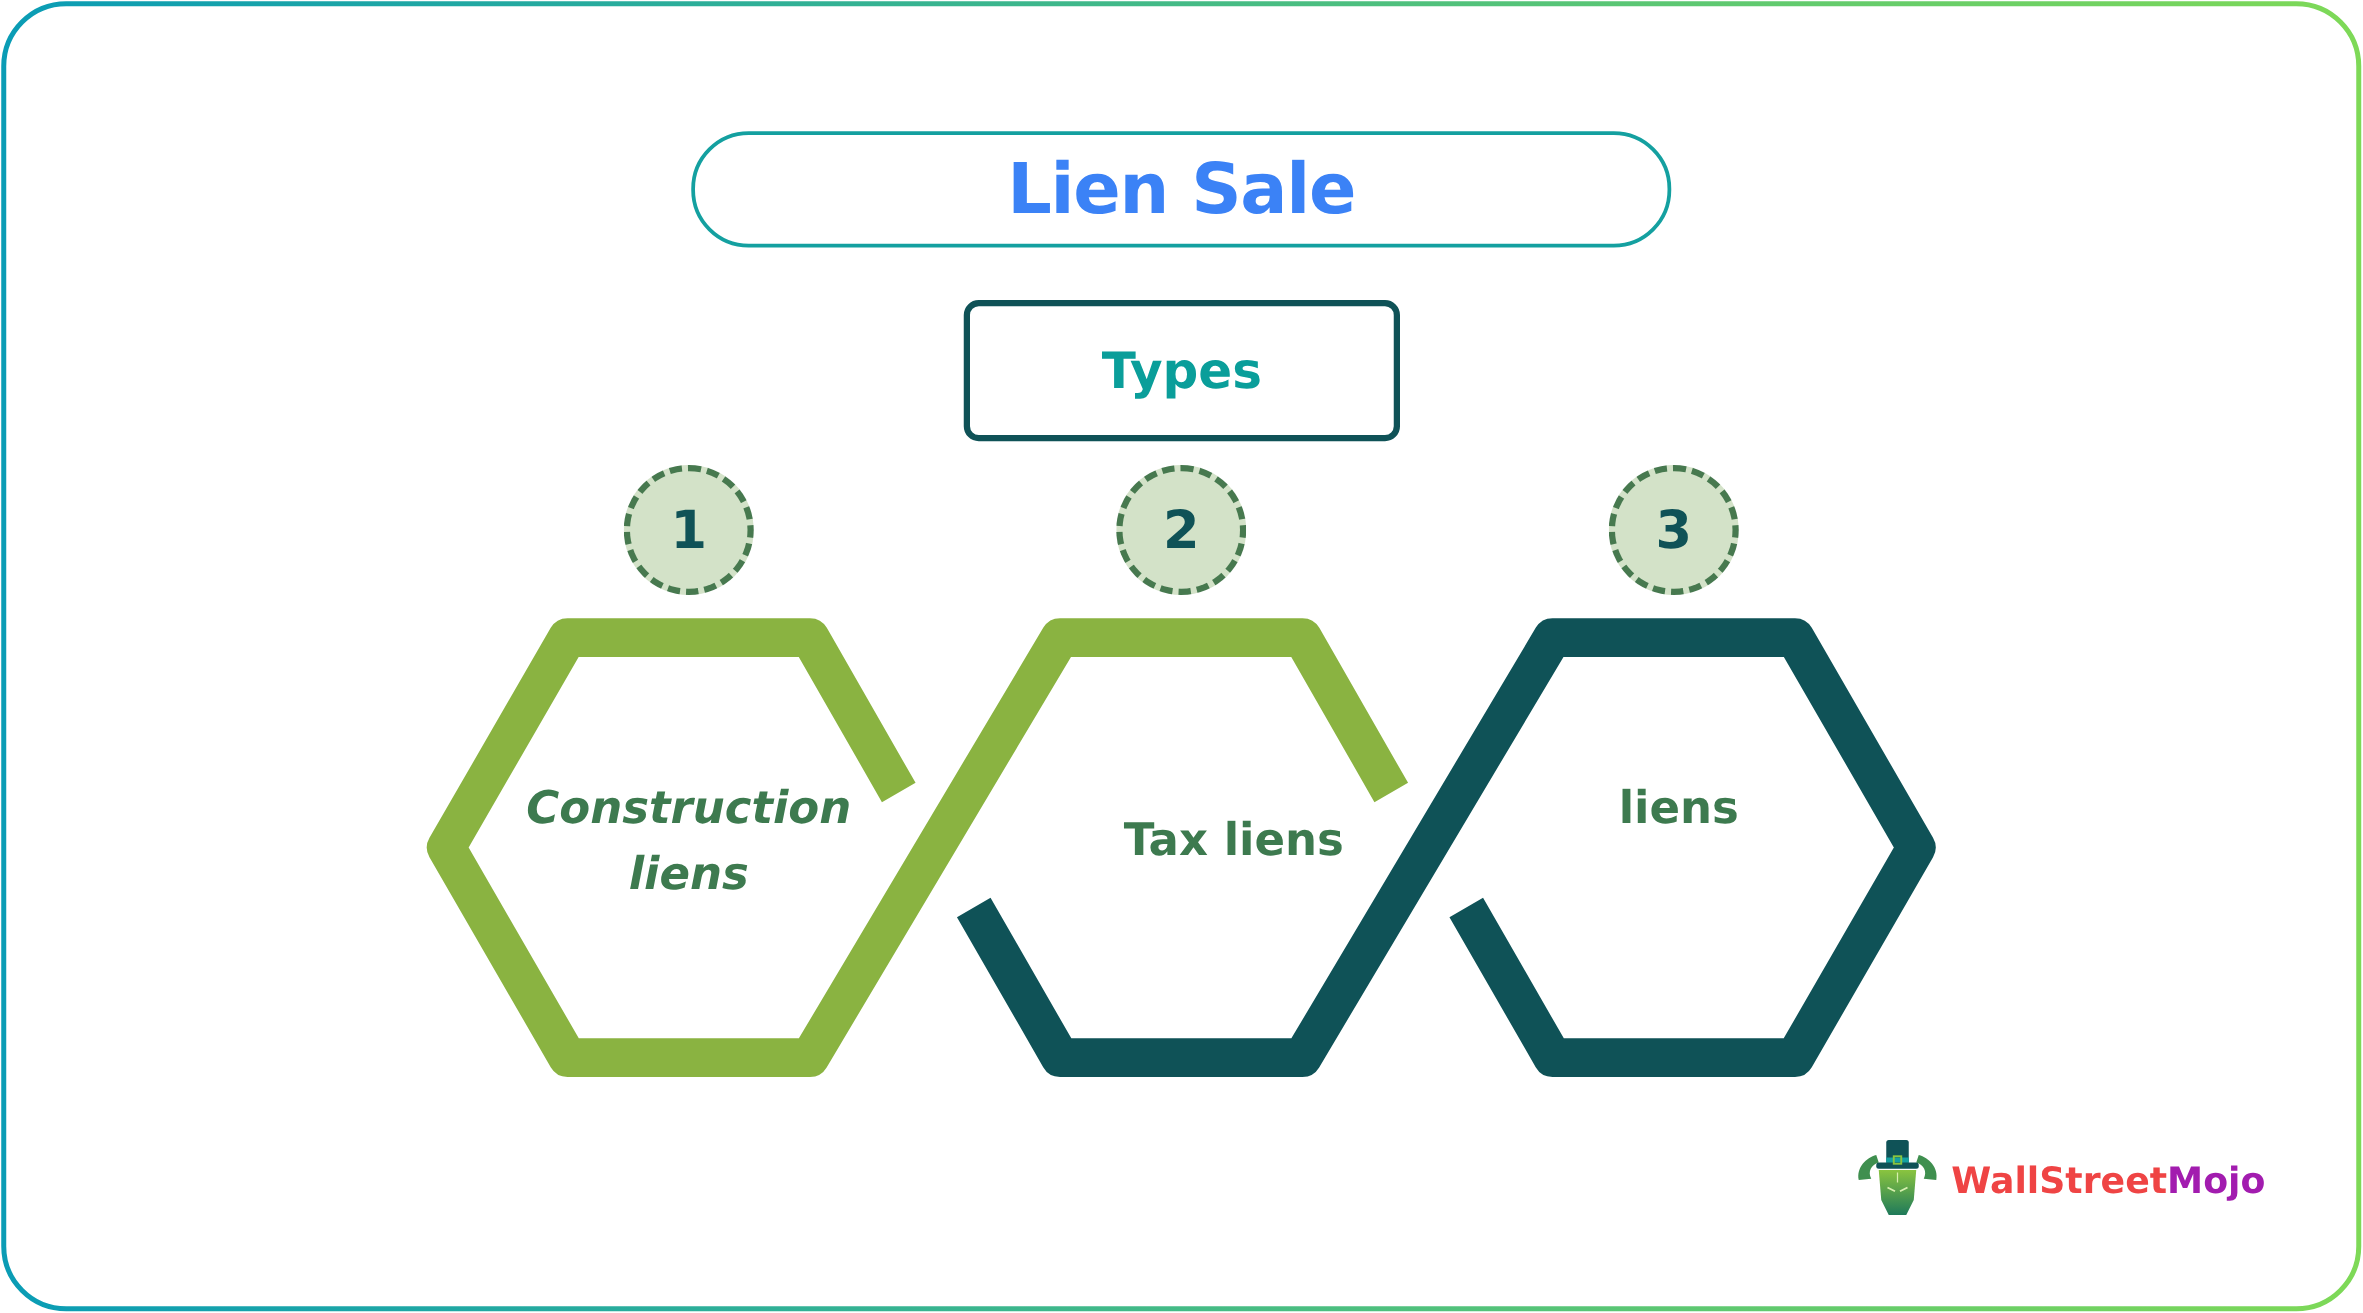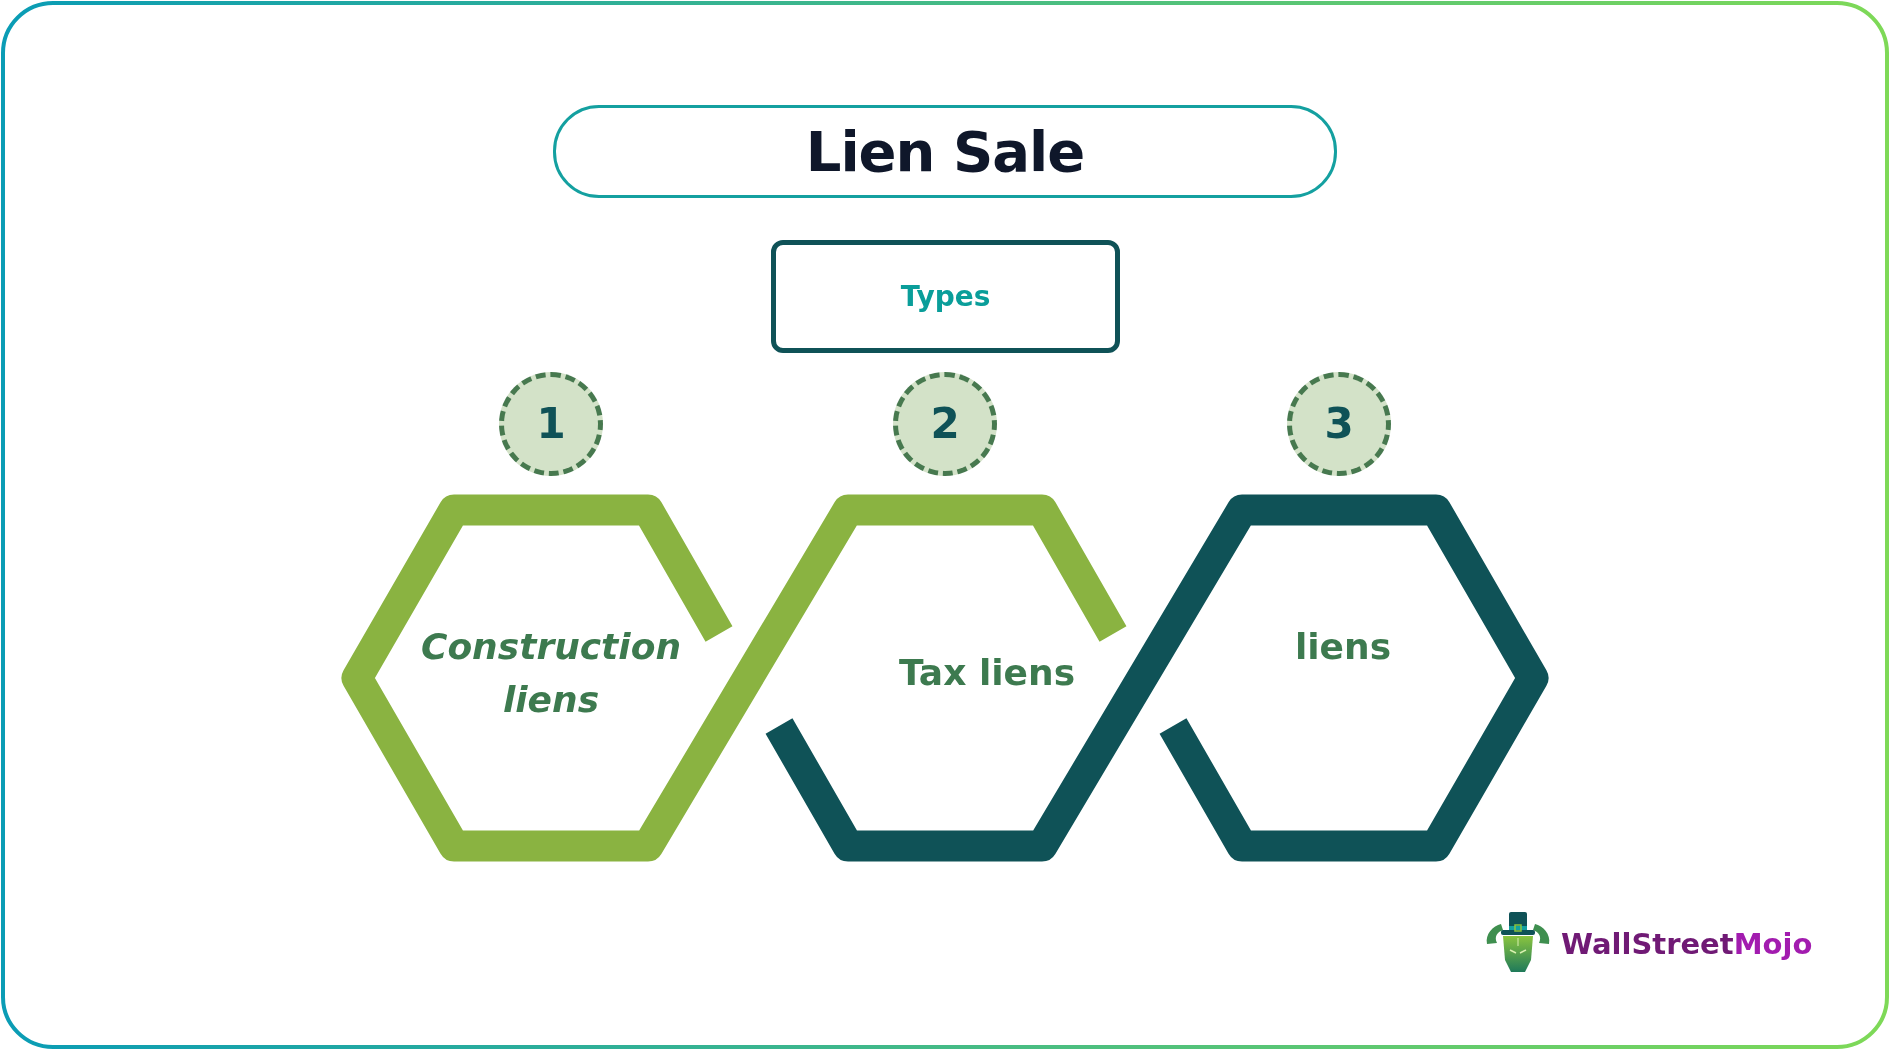--- a/index.html
+++ b/index.html
@@ -27,37 +27,37 @@
       border-radius: 46px;
       display: flex;
       align-items: center;
       justify-content: center;
       box-sizing: content-box;
     }
     .title-text {
       font-family: "DejaVu Sans", "Liberation Sans", sans-serif;
       font-weight: bold;
       font-size: 56px;
-      color: #0f172a;
+      color: #3b82f6;
       letter-spacing: -1px;
     }
     .types-box {
       position: absolute;
       left: 771px; top: 240px;
       width: 339px; height: 103px;
       border: 5px solid #0f5257;
       border-radius: 12px;
       display: flex;
       align-items: center;
       justify-content: center;
     }
     .types-text {
       font-family: "DejaVu Sans", "Liberation Sans", sans-serif;
       font-weight: bold;
-      font-size: 28px;
+      font-size: 40px;
       color: #0a9e9a;
     }
     .num-circle {
       position: absolute;
       width: 94px; height: 94px;
       border-radius: 50%;
       background: #d3e2c8;
       border: 5px dashed #47794f;
       display: flex;
       align-items: center;
@@ -98,21 +98,21 @@
       width: 70px; height: 68px;
       display: block;
     }
     .logo-text {
       margin-left: 8px;
       font-family: "DejaVu Sans", "Liberation Sans", sans-serif;
       font-weight: bold;
       font-size: 29px;
       letter-spacing: 0px;
     }
-    .logo-part1 { color: #701a75; }
+    .logo-part1 { color: #ef4444; }
     .logo-part2 { color: #a21caf; }
   </style>
 </head>
 <body>
 
 <svg class="frame" viewBox="0 0 1890 1050" xmlns="http://www.w3.org/2000/svg">
   <defs>
     <linearGradient id="frameGrad" x1="0" y1="0" x2="1" y2="0">
       <stop offset="0" stop-color="#0a9cb5"></stop>
       <stop offset="1" stop-color="#7ed957"></stop>

